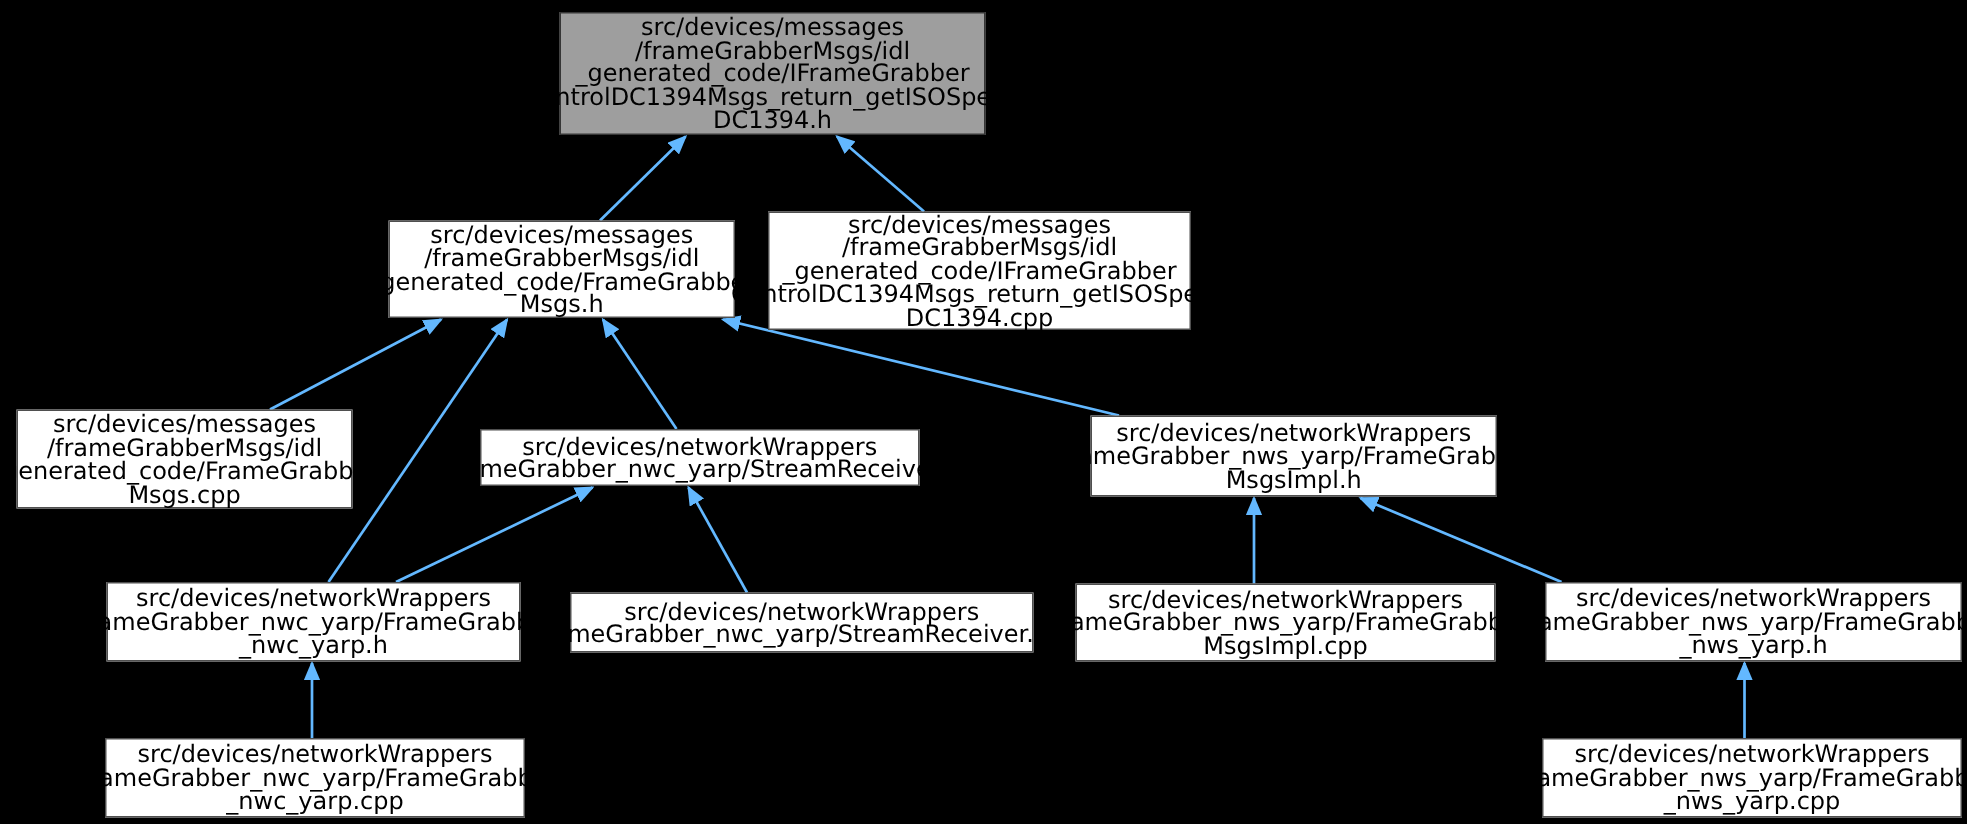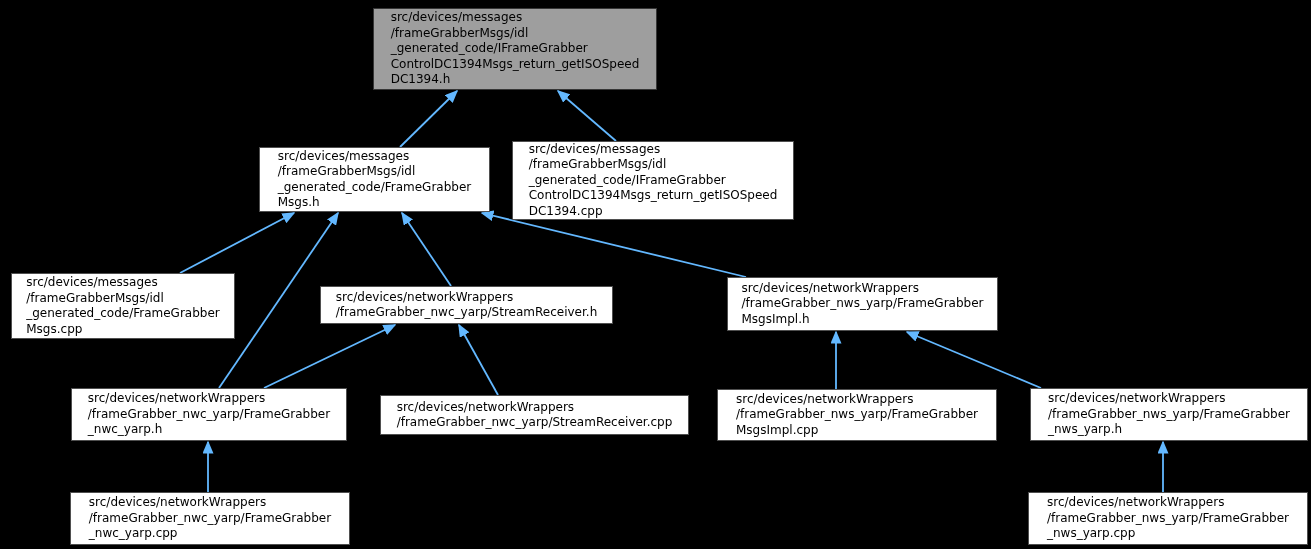--- a/index.html
+++ b/index.html
@@ -22,22 +22,22 @@
   }
   .edges-layer{
     position:absolute;left:0;top:0;width:1311px;height:549px;pointer-events:none;
   }
   .node{
     position:absolute;box-sizing:border-box;
     display:flex;align-items:center;justify-content:center;
     background:var(--node-fill);
     border:1px solid var(--node-border);
     color:var(--text);
-    font-size:12px;line-height:15.5px;
-    text-align:left;white-space:pre-line;
+    font-size:16px;line-height:15.5px;
+    text-align:center;white-space:pre-line;
     padding:1px 4px;
     cursor:pointer;
   }
   .node.highlighted{
     background:var(--hl-fill);
     border-color:var(--hl-border);
   }
   .edge-line{
     stroke:var(--edge);
     stroke-width:1.8;

